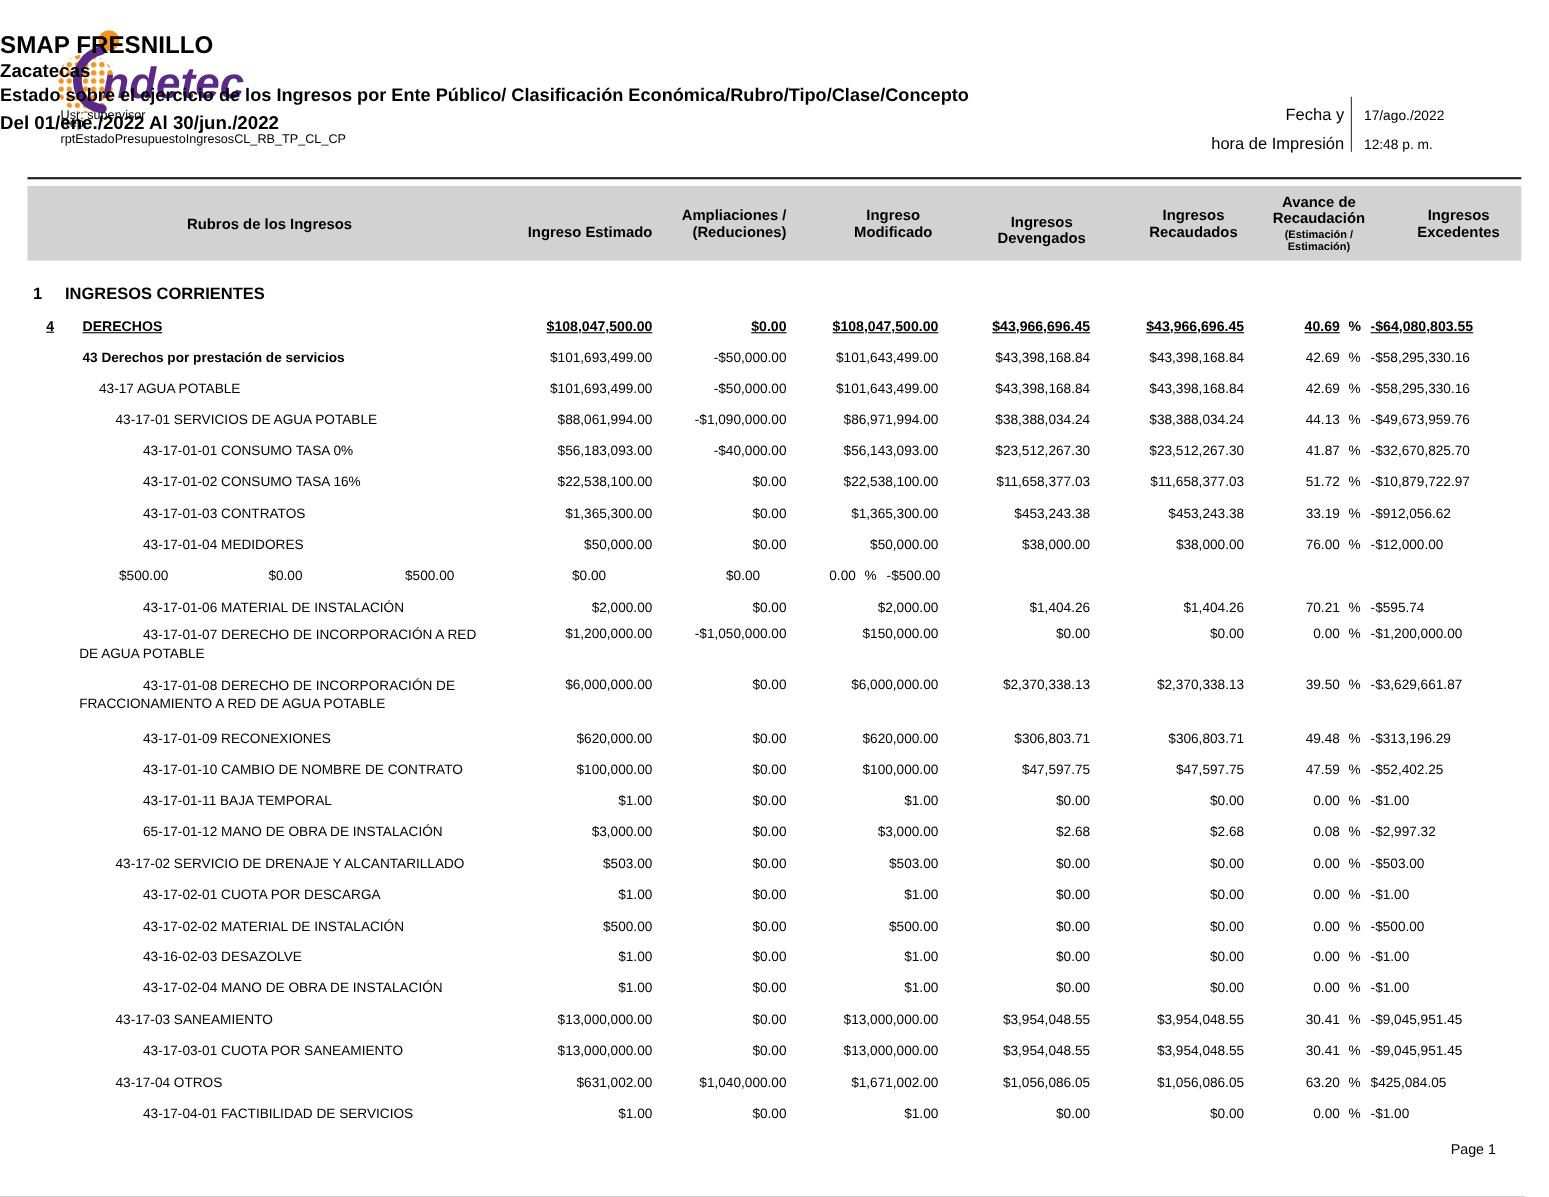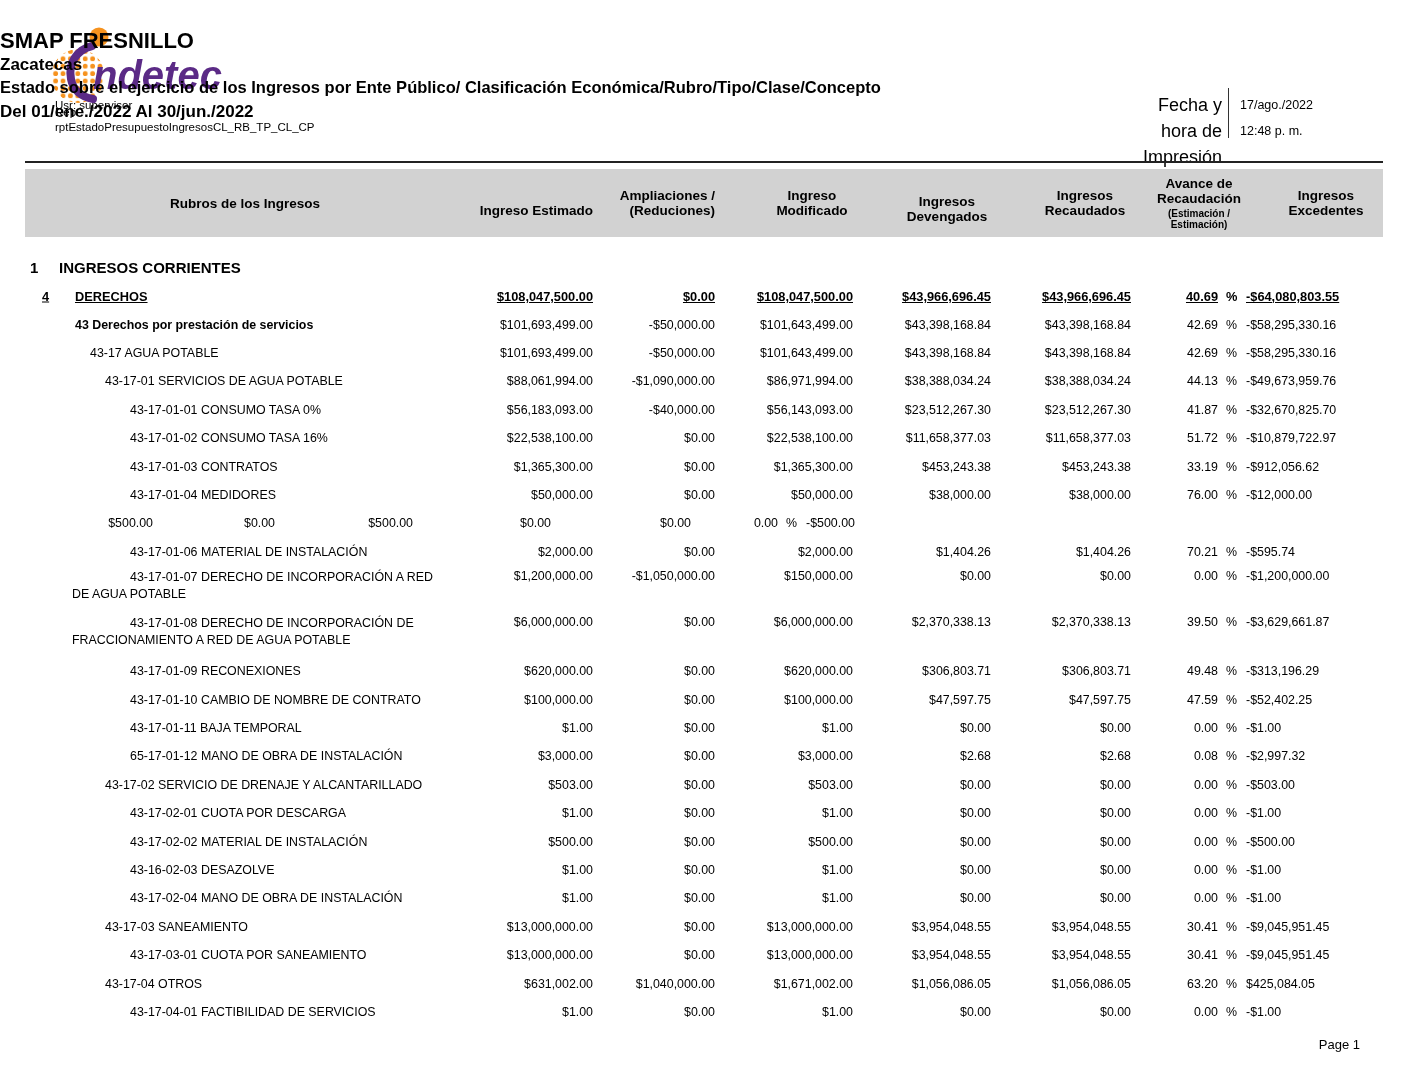--- a/index.html
+++ b/index.html
@@ -9,21 +9,21 @@
   }
   
   .logo{position:absolute;left:45px;top:26px;width:200px;height:82px;}
   .t-org{position:absolute;left:0;top:28px;width:100%;font-size:22px;font-weight:bold;}
   .t-state{position:absolute;left:0;top:55px;width:100%;font-size:17px;font-weight:bold;}
   .t-report{position:absolute;left:0;top:78px;width:100%;font-size:16.5px;font-weight:bold;}
   .t-period{position:absolute;left:0;top:102px;width:100%;font-size:17px;font-weight:bold;}
   .usr{position:absolute;left:55px;top:99px;font-size:11.5px;}
   .rep{position:absolute;left:55px;top:106px;font-size:11.5px;}
   .rptid{position:absolute;left:55px;top:121px;font-size:11.5px;}
-  .print-label{position:absolute;left:1100px;top:92px;width:122px;text-align:right;font-size:18px;line-height:26px;}
+  .print-label{position:absolute;left:1100px;top:92px;width:122px;text-align:right;font-size:15px;line-height:26px;}
   .print-sep{position:absolute;left:1228px;top:88px;height:50px;border-left:1.5px solid #333;}
   .print-value{position:absolute;left:1240px;top:92px;width:120px;text-align:left;font-size:12.5px;line-height:26px;}
 
   
   .tablewrap{position:absolute;left:25px;top:161px;width:1358px;}
   .topline{border-top:2px solid #222;height:6px;}
   .thead{background:#d2d2d2;height:68px;display:flex;align-items:stretch;font-size:13.5px;font-weight:bold;}
   .th{display:flex;flex-direction:column;justify-content:center;}
   .th-rubros{width:440px;text-align:center;}
   .th-est{width:128px;text-align:right;justify-content:center;padding-top:14px;box-sizing:border-box;}

